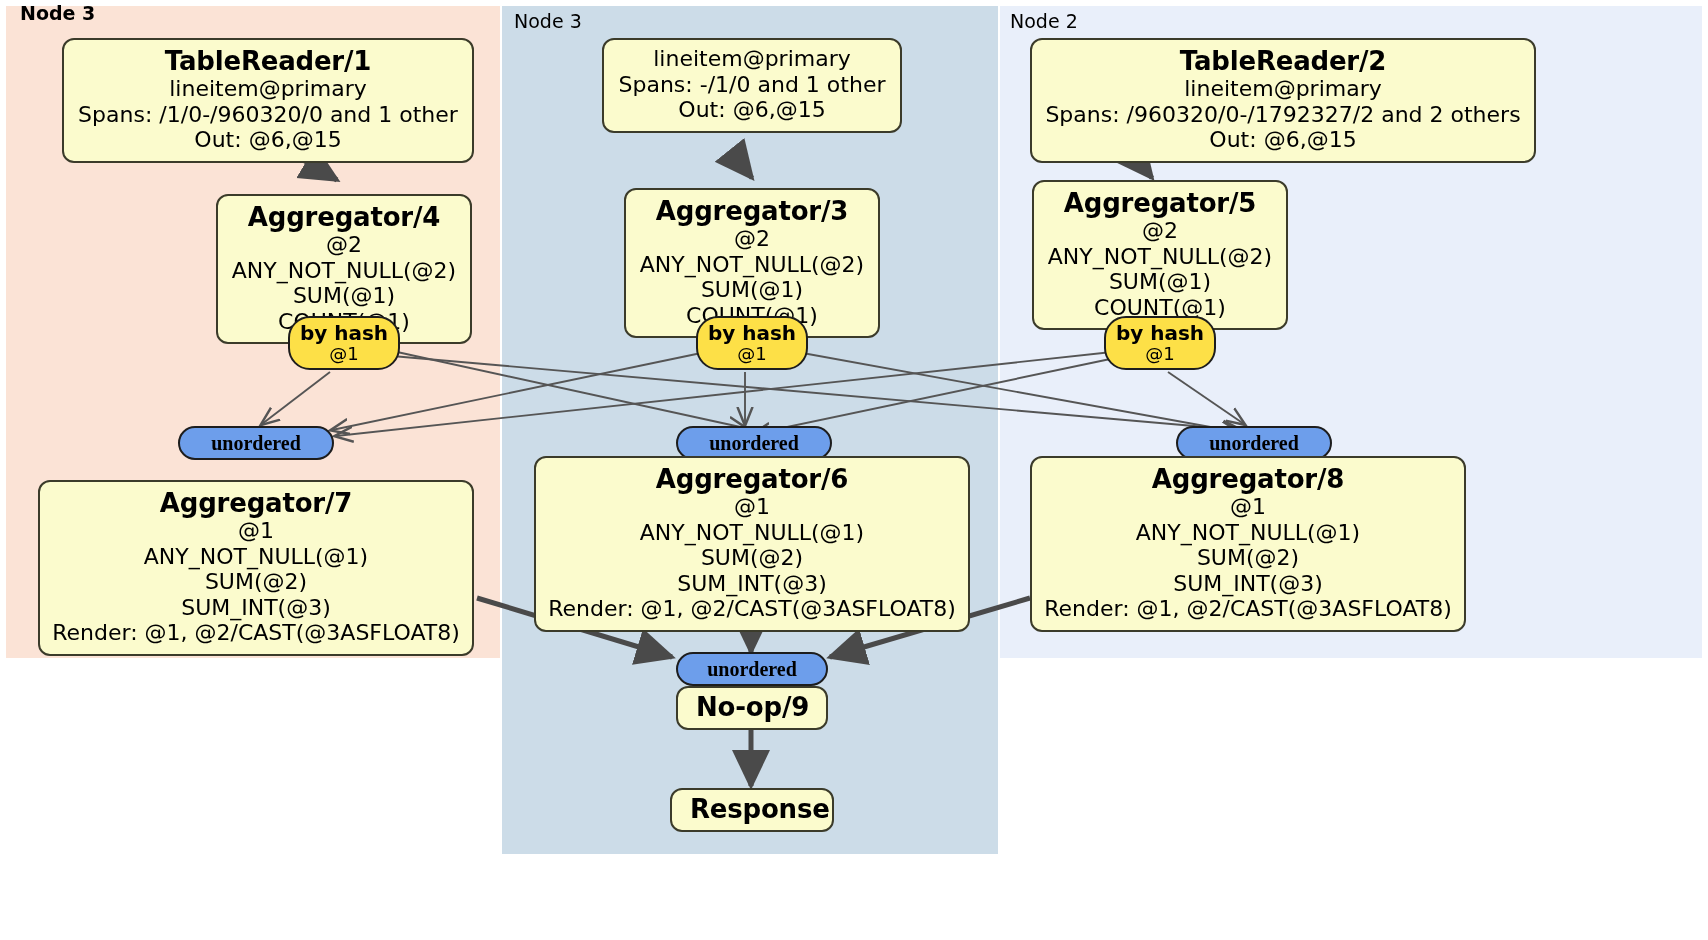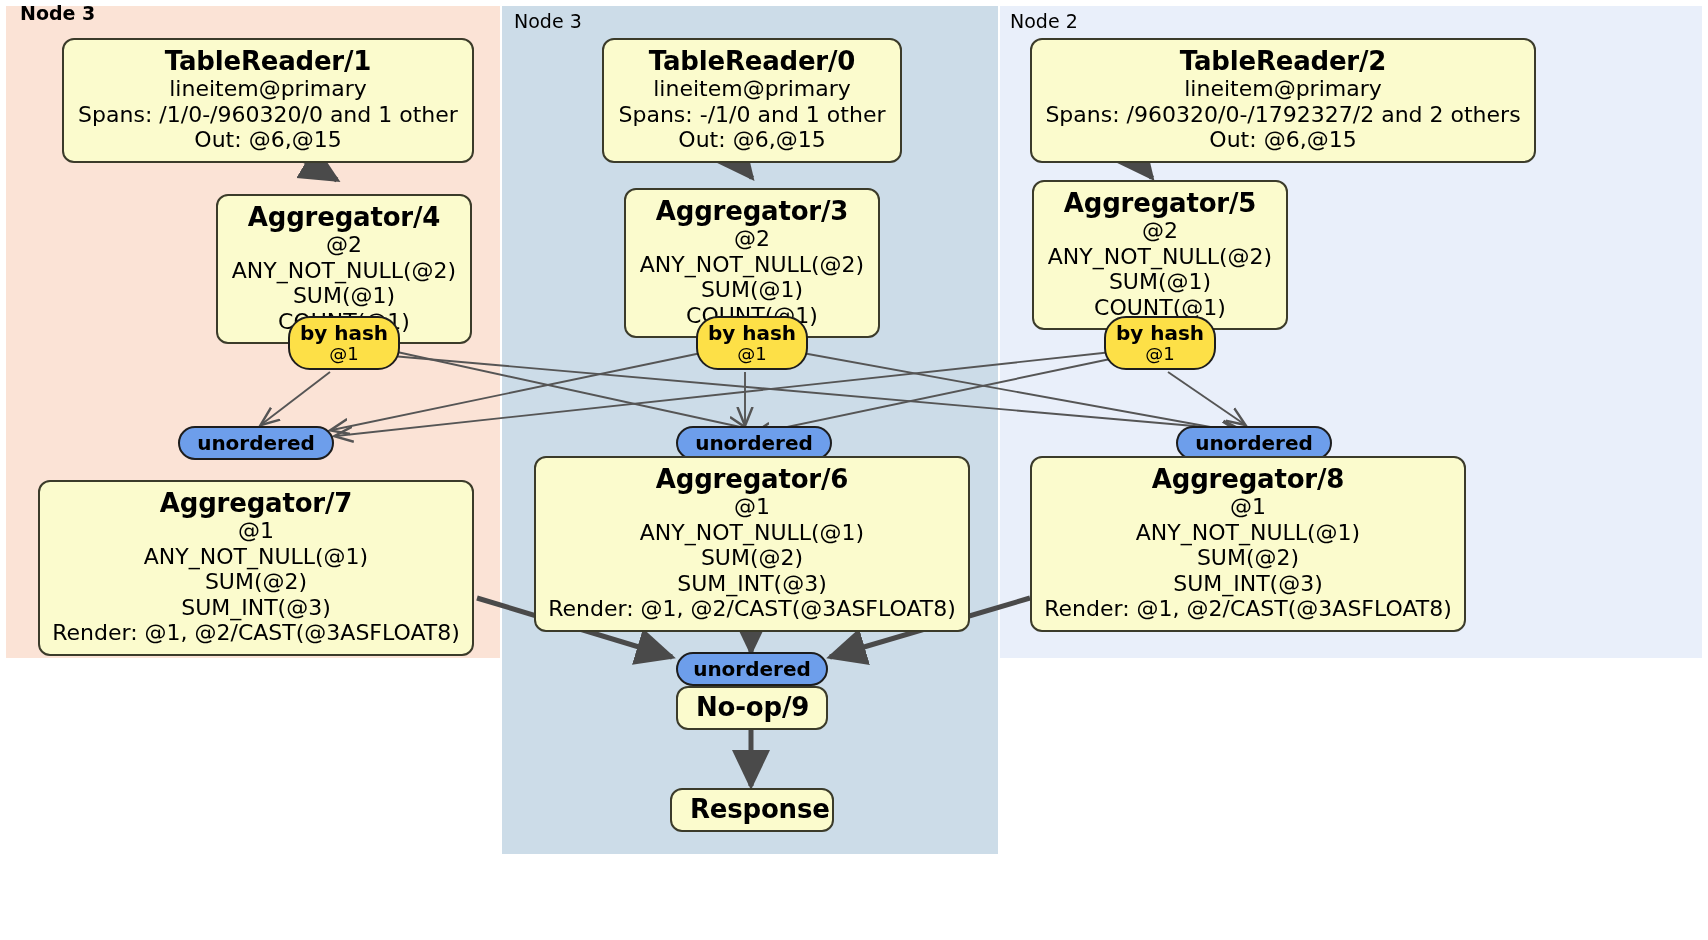--- a/index.html
+++ b/index.html
@@ -91,20 +91,21 @@
   }
   .badge .bsub {
     font-size: 18px;
     white-space: nowrap;
   }
   .badge.hash {
     background: #fde047;
   }
   .badge.unordered {
     background: #6d9eeb;
+    font-family: Liberation Serif, serif;
   }
 </style>
 </head>
 <body>
 
 <div id="canvas">
 
   <div class="cluster" style="left:6px; top:6px; width:494px; height:652px; background:#fbe3d6;"></div>
   <div class="cluster" style="left:502px; top:6px; width:496px; height:848px; background:#ccdce8;"></div>
   <div class="cluster" style="left:1000px; top:6px; width:702px; height:652px; background:#e9effa;"></div>
@@ -156,21 +157,20 @@
   </svg>
 
   <div class="proc" style="left:62px; top:38px; width:412px;">
     <div class="title">TableReader/1</div>
     <div class="line">lineitem@primary</div>
     <div class="line">Spans: /1/0-/960320/0 and 1 other</div>
     <div class="line">Out: @6,@15</div>
   </div>
 
   <div class="proc" style="left:602px; top:38px; width:300px;">
-    <div class="title">TableReader/0</div>
     <div class="line">lineitem@primary</div>
     <div class="line">Spans: -/1/0 and 1 other</div>
     <div class="line">Out: @6,@15</div>
   </div>
 
   <div class="proc" style="left:1030px; top:38px; width:506px;">
     <div class="title">TableReader/2</div>
     <div class="line">lineitem@primary</div>
     <div class="line">Spans: /960320/0-/1792327/2 and 2 others</div>
     <div class="line">Out: @6,@15</div>

